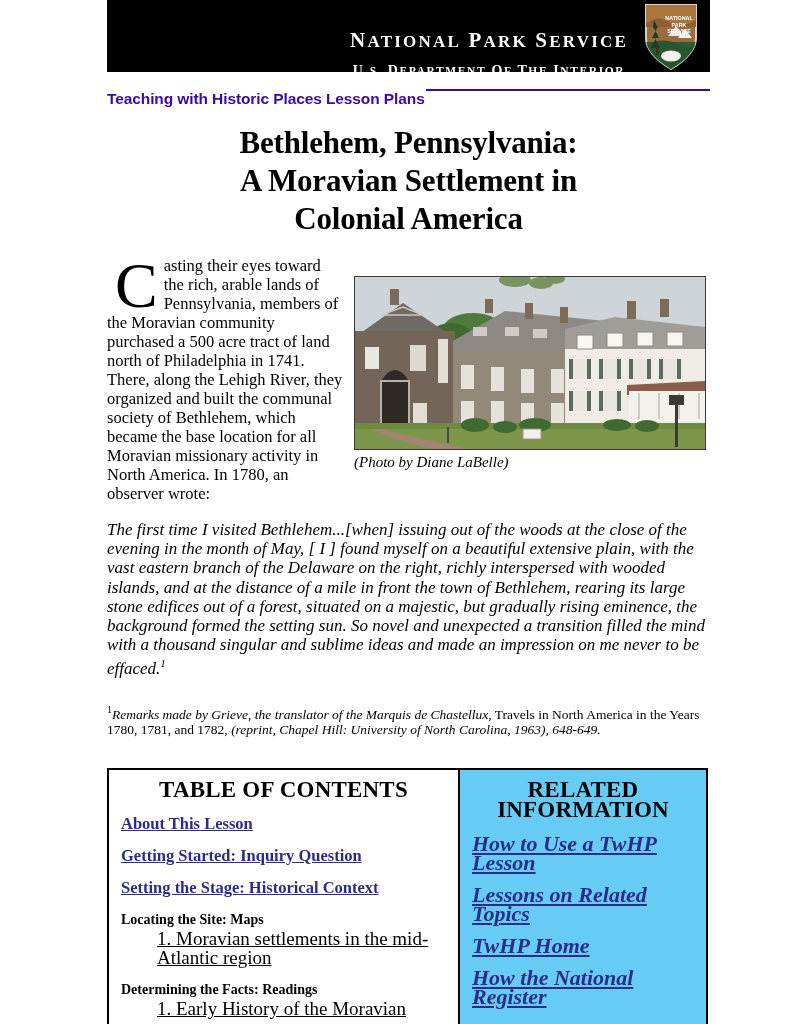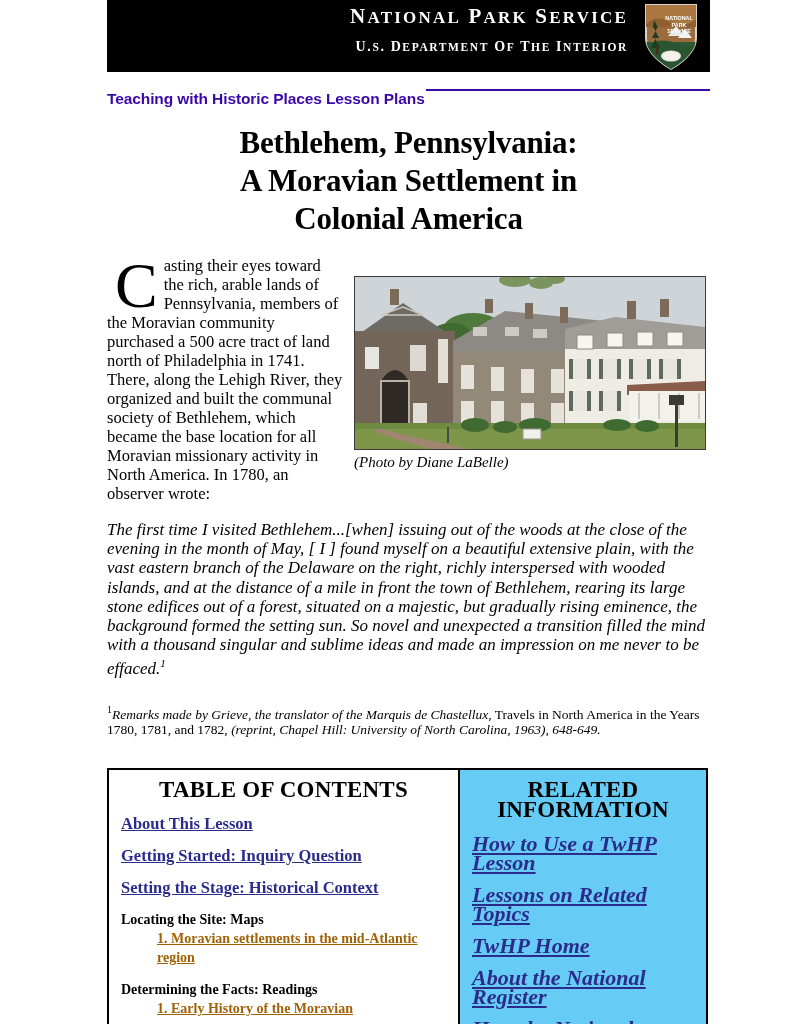--- a/index.html
+++ b/index.html
@@ -23,22 +23,22 @@
     margin: 0 0 0 107px;
     width: 603px;
     height: 72px;
     background: #000000;
     position: relative;
     box-sizing: border-box;
   }
   .nps-banner-text {
     position: absolute;
     right: 82px;
-    top: 4px;
-    text-align: right;
+    top: 28px;
+    text-align: center;
   }
   .nps-line1 {
     color: #ffffff;
     font-family: "Liberation Serif", "DejaVu Serif", serif;
     font-size: 21px;
     font-weight: bold;
     letter-spacing: 2.2px;
     line-height: 25px;
     white-space: nowrap;
   }
@@ -201,24 +201,24 @@
     font-size: 14px;
     line-height: 19px;
     margin-bottom: 0px;
     color: #000000;
   }
   .toc-sub {
     margin: 0 0 13px 22px;
   }
   .toc-sub-link {
     display: block;
-    color: #a16207;
+    color: #000000;
     text-decoration: underline;
-    font-weight: bold;
-    font-size: 14px;
+    font-weight: normal;
+    font-size: 19px;
     line-height: 19px;
     text-indent: 0;
     padding-left: 14px;
   }
 </style>
 </head>
 <body>
 
 <div class="page">
 
@@ -400,19 +400,18 @@
       </div>
 
       <div class="panel panel-related">
         <div class="panel-heading">
           <div>RELATED</div>
           <div>INFORMATION</div>
         </div>
         <a class="related-link" href="#">How to Use a TwHP Lesson</a>
         <a class="related-link" href="#">Lessons on Related Topics</a>
         <a class="related-link" href="#">TwHP Home</a>
-        <a class="related-link" href="#">About the National Register</a>
         <a class="related-link" href="#">How the National Register</a>
       </div>
 
     </div>
   </div>
 </div>
 
 </body></html>

